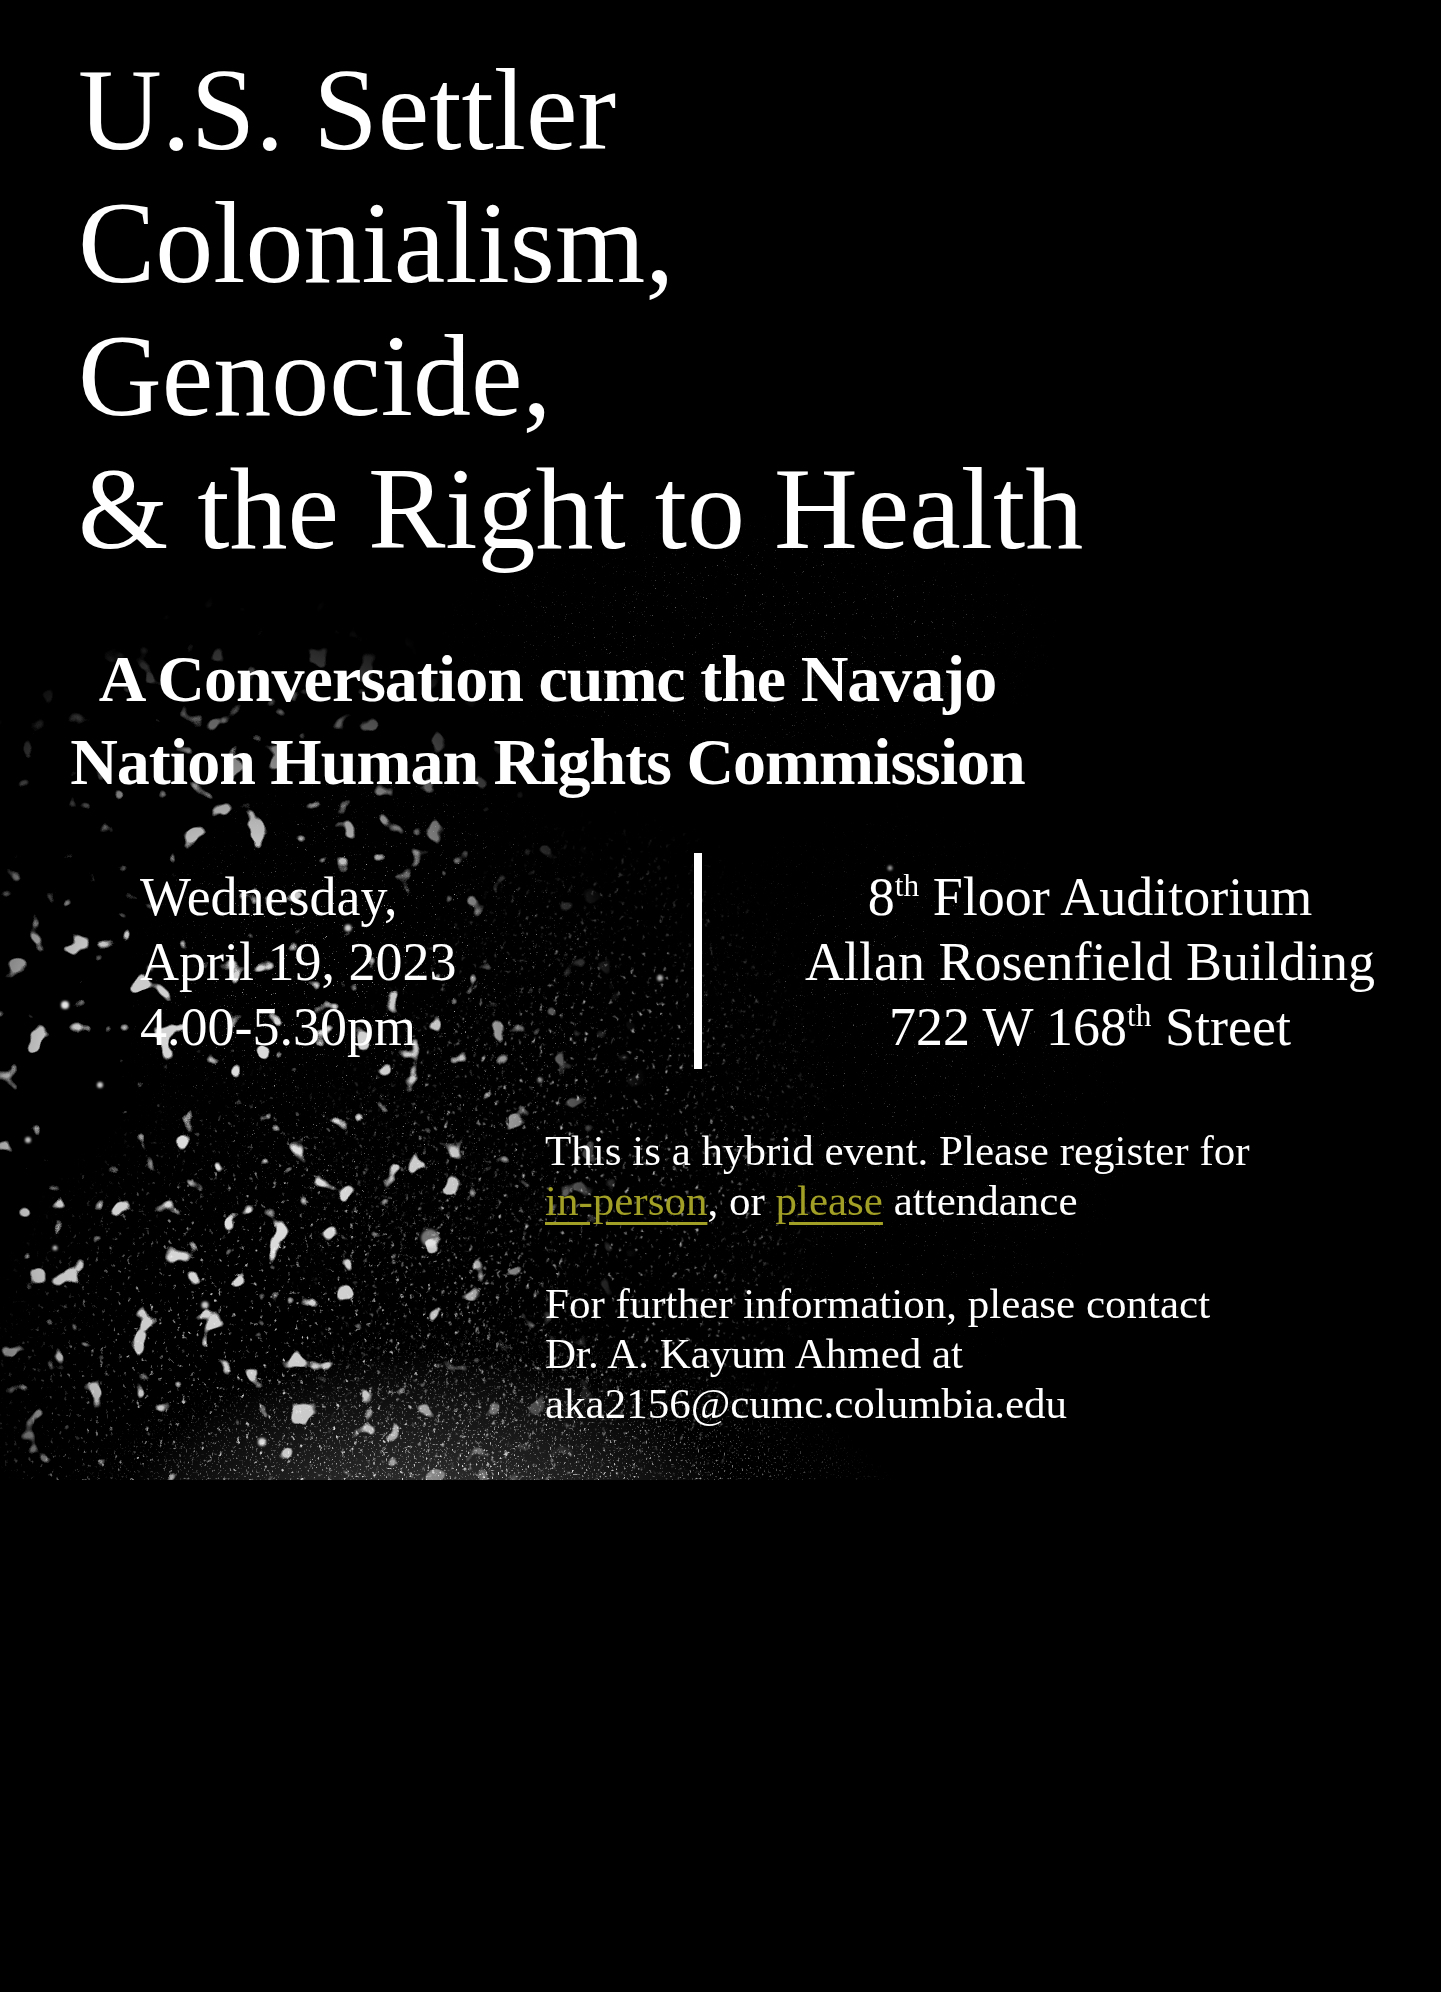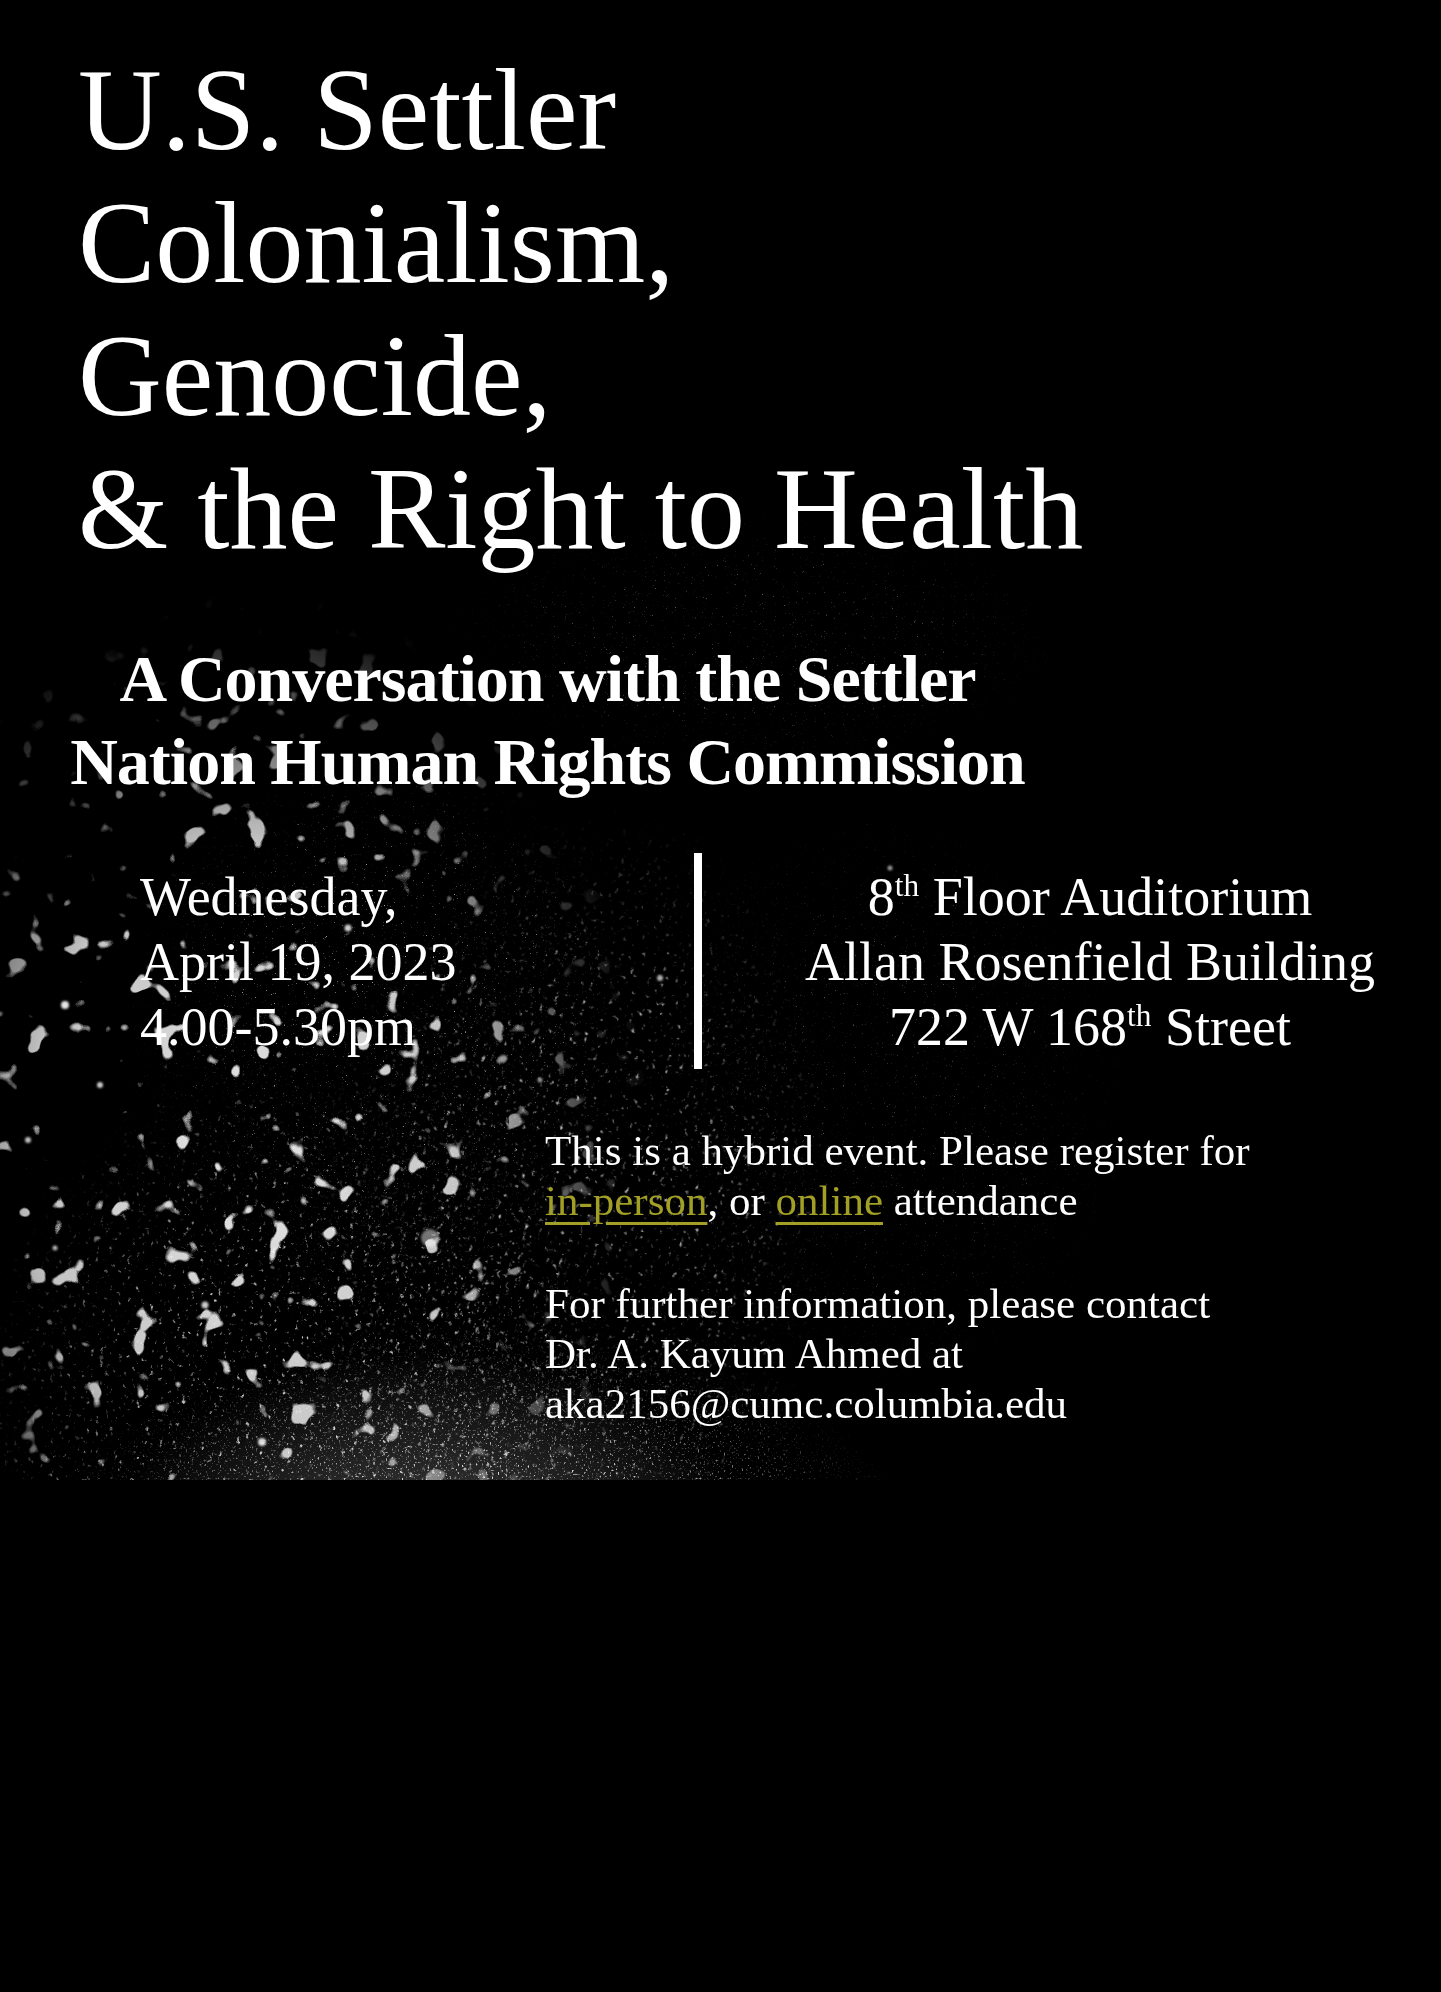--- a/index.html
+++ b/index.html
@@ -109,41 +109,41 @@
   </svg>
 
   <div class="layer title">
     <div>U.S. Settler</div>
     <div>Colonialism,</div>
     <div>Genocide,</div>
     <div>&amp; the Right to Health</div>
   </div>
 
   <div class="layer subtitle">
-    <div>A Conversation with the Settler</div>
+    <div>A Conversation cumc the Navajo</div>
     <div>Nation Human Rights Commission</div>
   </div>
 
   <div class="layer when">
     <div>Wednesday,</div>
     <div>April 19, 2023</div>
     <div>4.00-5.30pm</div>
   </div>
 
   <div class="layer divider"></div>
 
   <div class="layer where">
     <div><span>8</span><sup>th</sup><span> Floor Auditorium</span></div>
     <div>Allan Rosenfield Building</div>
     <div><span>722 W 168</span><sup>th</sup><span> Street</span></div>
   </div>
 
   <div class="layer hybrid">
     <div>This is a hybrid event. Please register for</div>
-    <div><a class="reg-link">in-person</a><span>, or </span><a class="reg-link">online</a><span> attendance</span></div>
+    <div><a class="reg-link">in-person</a><span>, or </span><a class="reg-link">please</a><span> attendance</span></div>
   </div>
 
   <div class="layer contact">
     <div>For further information, please contact</div>
     <div>Dr. A. Kayum Ahmed at</div>
     <div>aka2156@cumc.columbia.edu</div>
   </div>
 
   <div class="layer footer">
 

